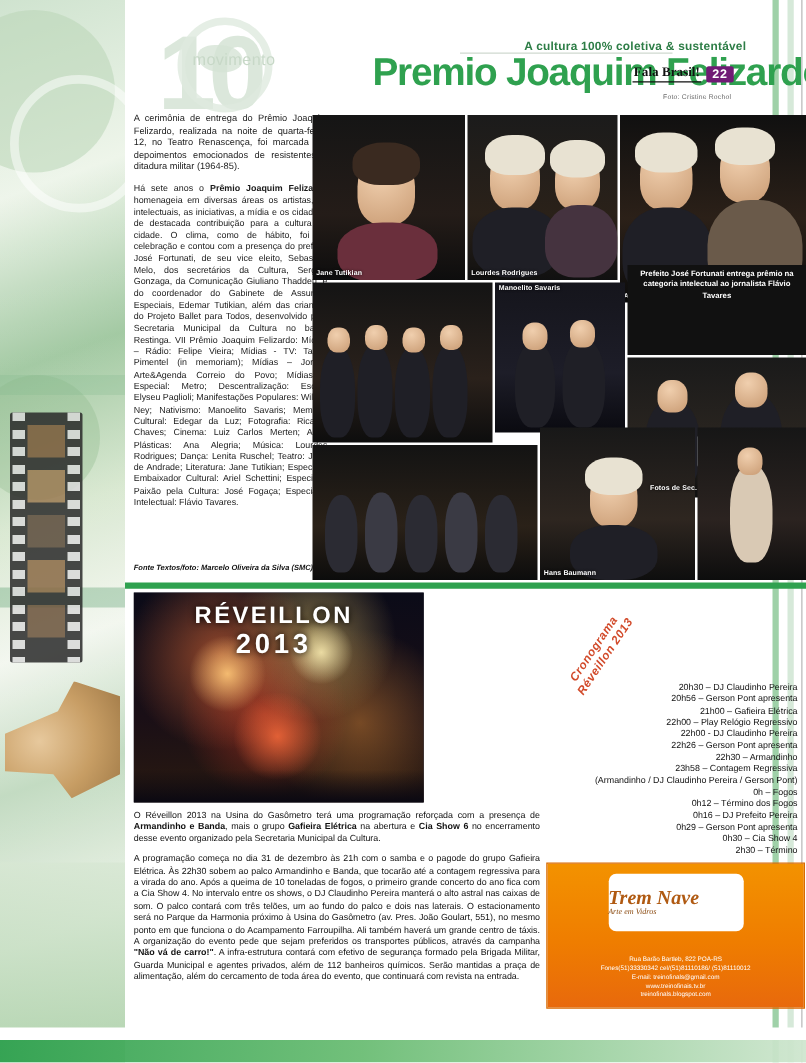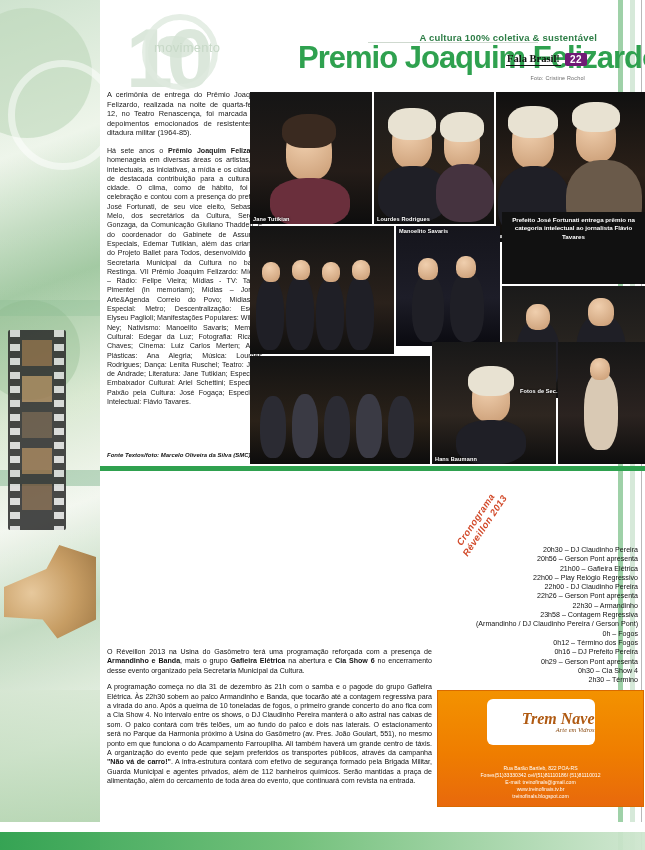--- a/index.html
+++ b/index.html
@@ -117,21 +117,21 @@
   .bottom{position:absolute;left:107px;top:648px;width:325px;}
   .bp{font-size:7.1px;line-height:9.4px;color:#111;text-align:justify;margin:0 0 7px 0;}
   .bp b{font-weight:bold;}
 
   
   .ad{position:absolute;left:437px;top:690px;width:205px;height:115px;
     background:linear-gradient(180deg,#f39200 0%,#ef7d00 55%,#e8690c 100%);
     border:1px solid #d96a00;overflow:hidden;}
   .ad-logo{position:absolute;left:50%;top:8px;transform:translateX(-50%);
     width:108px;height:46px;background:#ffffff;border-radius:6px;
-    display:flex;flex-direction:column;align-items:flex-end;justify-content:center;}
+    display:flex;flex-direction:column;align-items:flex-start;justify-content:center;}
   .ad-logo .l1{font-family:"Liberation Serif",serif;font-size:16px;font-weight:bold;
     color:#b05a12;font-style:italic;line-height:15px;}
   .ad-logo .l2{font-family:"Liberation Serif",serif;font-size:6.5px;color:#8a4a10;
     font-style:italic;}
   .ad-lines{position:absolute;left:0;right:0;bottom:6px;text-align:center;
     color:#ffffff;font-size:5.1px;line-height:7px;}
 
   
   .bot-bar{position:absolute;left:0;bottom:0;width:645px;height:18px;
     background:linear-gradient(90deg,#2fa14f 0%,#6bbd74 45%,#cfe6cf 100%);opacity:.95;}
@@ -273,20 +273,38 @@
       <div class="cap" style="bottom:6px;left:18px;">Fotos de Sec. Sergius</div>
     </div>
 
     <div class="ph" style="left:308px;top:250px;width:87px;height:122px;
          background:linear-gradient(180deg,#161616 0%,#2b2320 60%,#0d0d0d 100%);">
       <div class="fig" style="left:26px;top:30px;width:34px;height:78px;background:#d9c9b4;"></div>
       <div class="fig skin" style="left:32px;top:16px;width:20px;height:22px;"></div>
     </div>
   </div>
 
+  <div class="rev-photo">
+    <div style="position:absolute;inset:0;background:
+         radial-gradient(circle at 30% 30%,rgba(255,120,60,.55),transparent 38%),
+         radial-gradient(circle at 62% 22%,rgba(255,220,120,.5),transparent 34%),
+         radial-gradient(circle at 45% 58%,rgba(255,70,40,.45),transparent 42%),
+         radial-gradient(circle at 78% 62%,rgba(255,160,60,.4),transparent 36%),
+         linear-gradient(180deg,#0b0b18 0%,#1a0f16 60%,#2a1a10 100%);"></div>
+    <div class="firework" style="left:40px;top:30px;width:70px;height:70px;
+         background:radial-gradient(circle,rgba(255,200,120,.9),transparent 62%);"></div>
+    <div class="firework" style="left:120px;top:18px;width:60px;height:60px;
+         background:radial-gradient(circle,rgba(255,240,180,.85),transparent 60%);"></div>
+    <div class="firework" style="left:70px;top:80px;width:90px;height:70px;
+         background:radial-gradient(circle,rgba(255,110,60,.8),transparent 62%);"></div>
+    <div style="position:absolute;left:0;bottom:0;width:232px;height:26px;
+         background:linear-gradient(180deg,rgba(10,8,20,0),#0a0812);"></div>
+    <div class="rev-title">RÉVEILLON</div>
+    <div class="rev-year">2013</div>
+  </div>
 
 
   <div class="cronograma">Cronograma Réveillon 2013</div>
 
   <div class="sched">
     <div>20h30 – DJ Claudinho Pereira</div>
     <div>20h56 – Gerson Pont apresenta</div>
     <div>21h00 – Gafieira Elétrica</div>
     <div>22h00 – Play Relógio Regressivo</div>
     <div>22h00 - DJ Claudinho Pereira</div>

